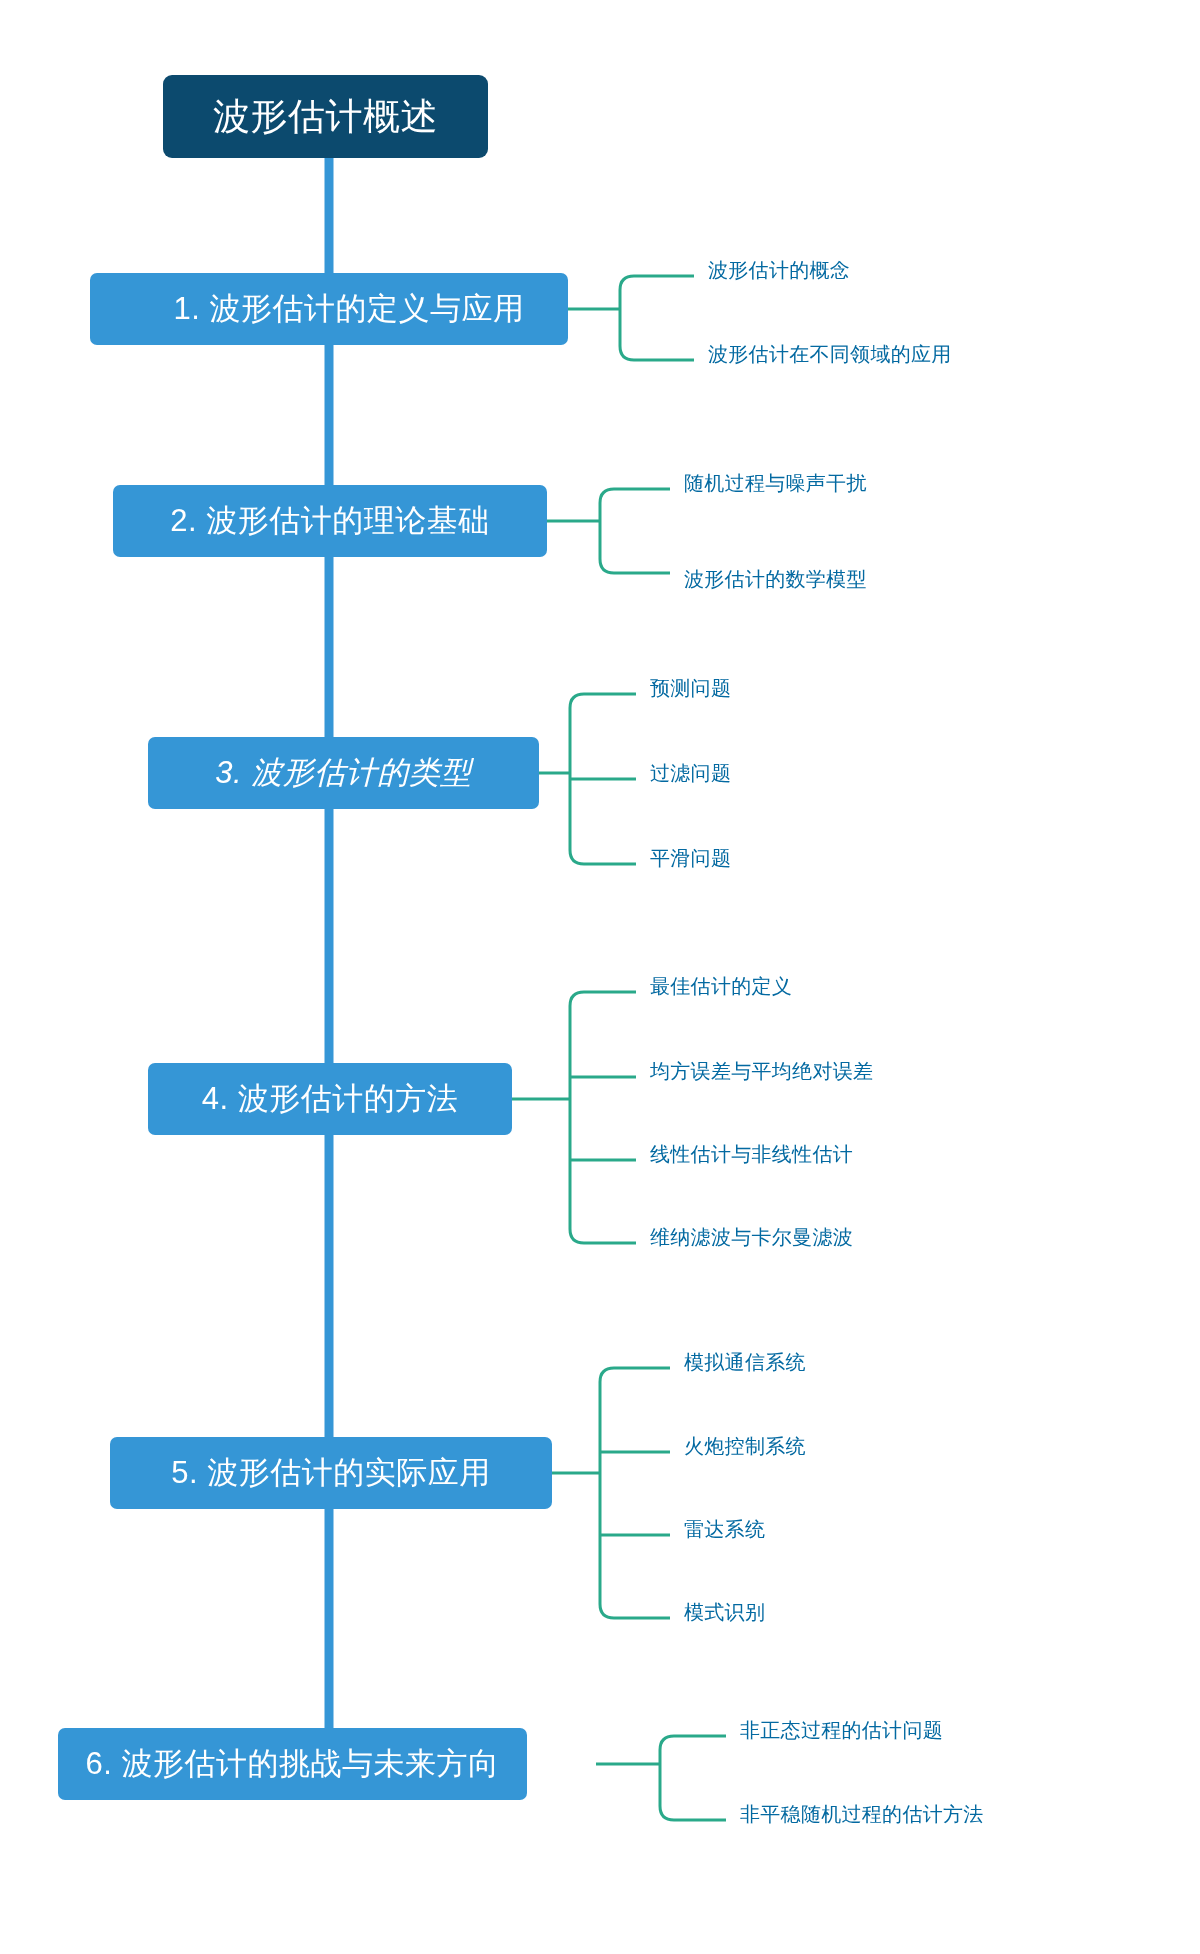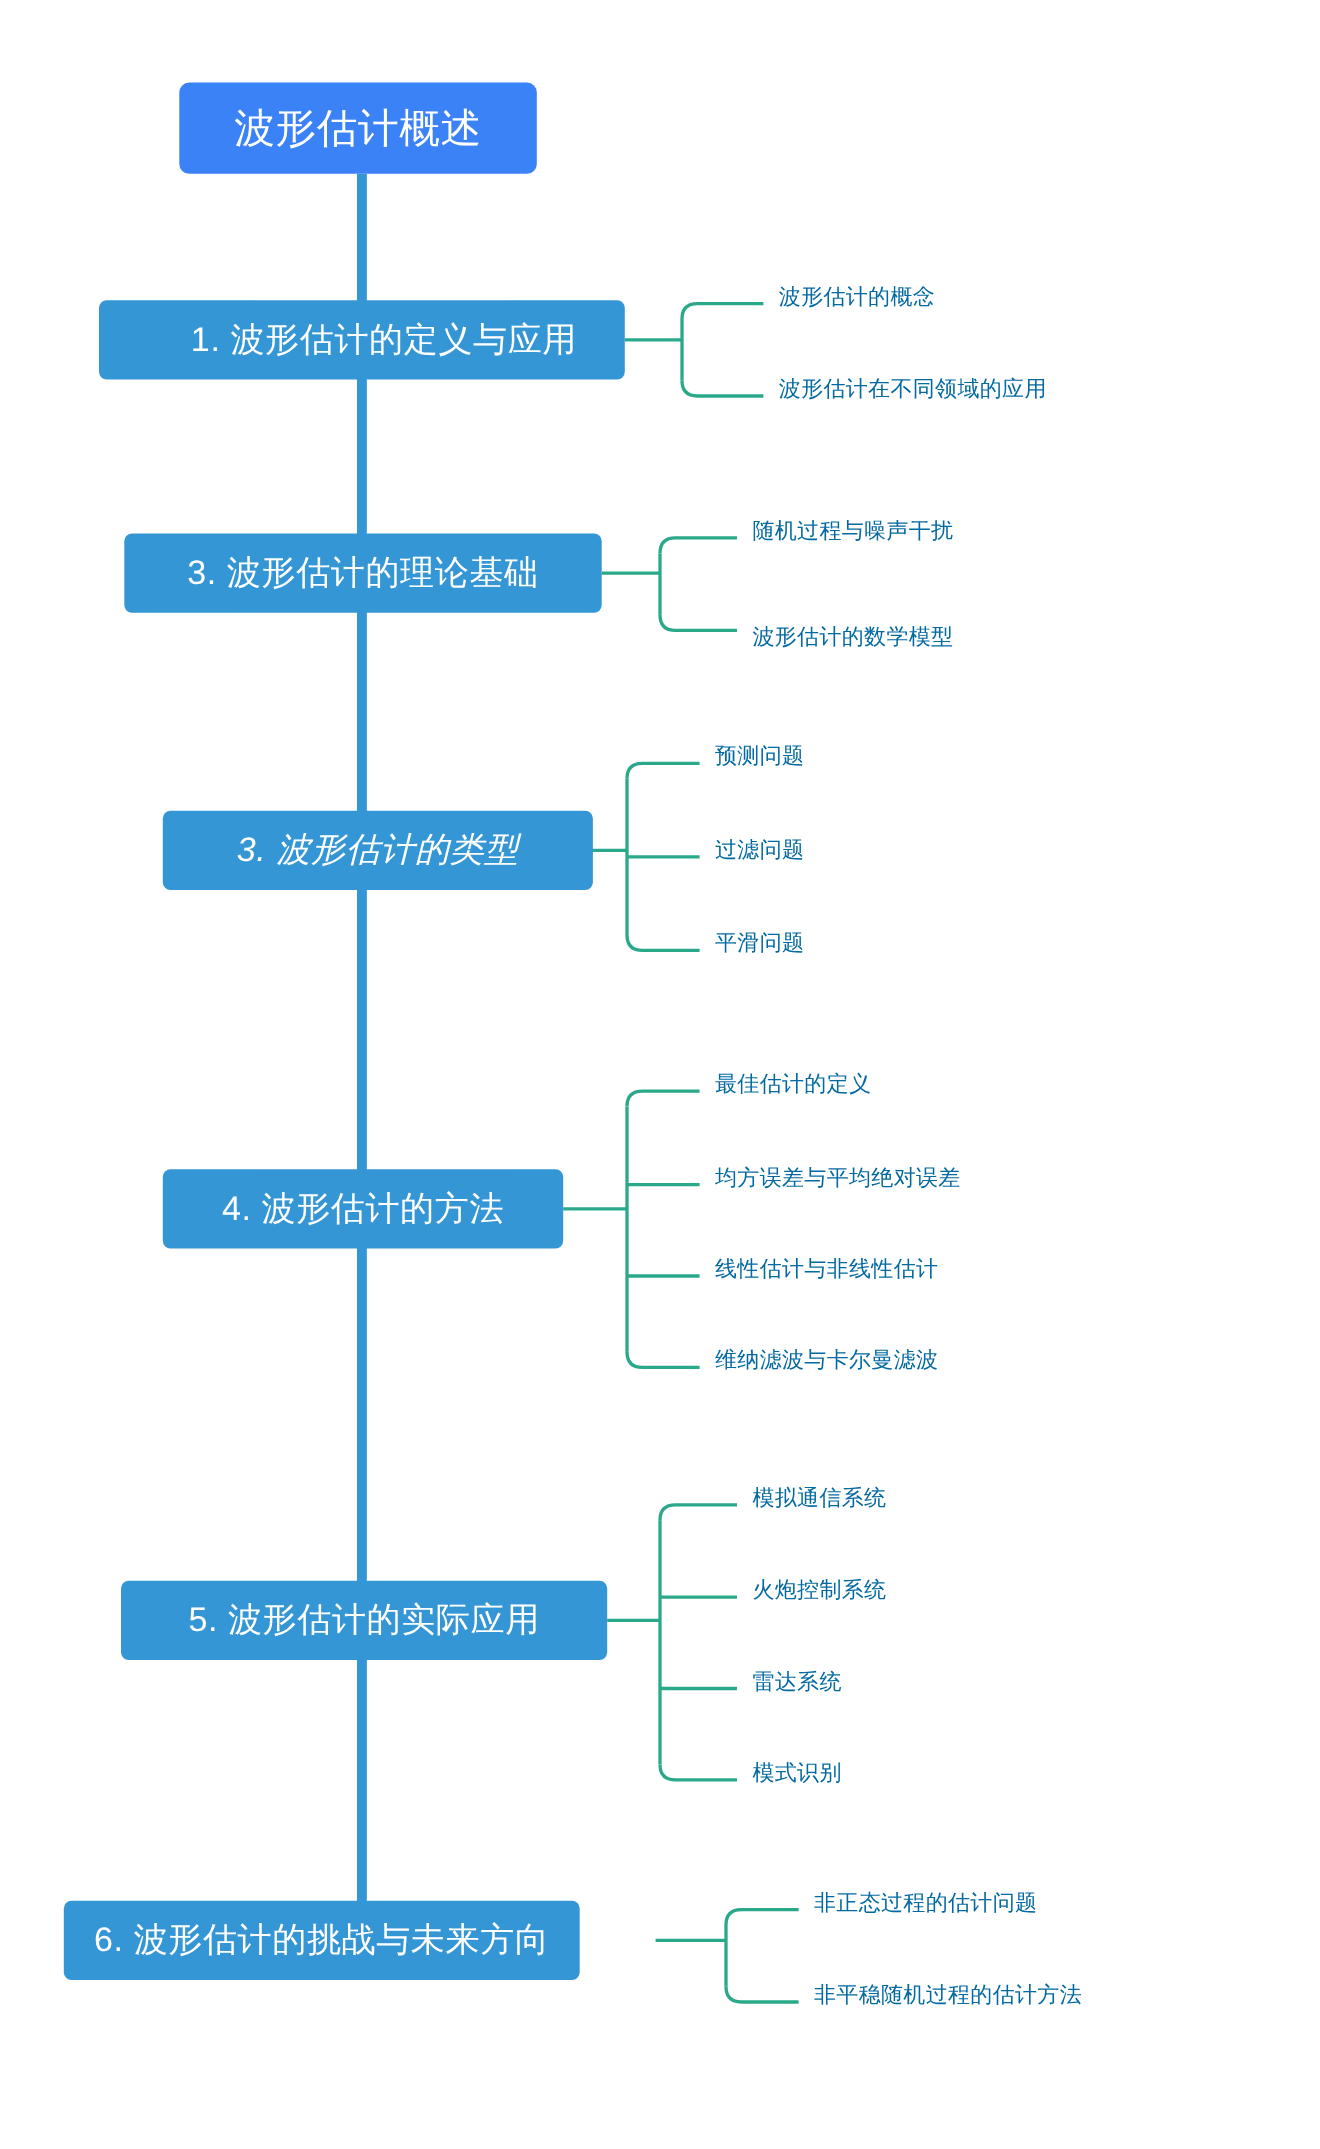--- a/index.html
+++ b/index.html
@@ -32,21 +32,21 @@
     position: absolute;
     display: flex;
     align-items: center;
     justify-content: center;
     border-radius: 7px;
     color: #ffffff;
     white-space: nowrap;
     letter-spacing: 0.5px;
   }
   .node.root {
-    background: #3b82f6;
+    background: #0c4a6e;
     font-size: 37px;
     border-radius: 9px;
   }
   .node.branch {
     background: #3596d6;
     font-size: 31px;
   }
   .leaf {
     position: absolute;
     color: #0369a1;
@@ -96,21 +96,21 @@
   <div id="nodes-layer">
       <div class="node root" style="left: 163px; top: 75px; width: 325px; height: 83px;">
         <span>波形估计概述</span>
       </div>
       <div class="node branch" style="left: 90px; top: 273px; width: 478px; height: 72px; padding-left: 40px;">
         <span>1. 波形估计的定义与应用</span>
       </div>
       <div class="leaf" style="left: 708px; top: 260px;"><span>波形估计的概念</span></div>
       <div class="leaf" style="left: 708px; top: 344px;"><span>波形估计在不同领域的应用</span></div>
       <div class="node branch" style="left: 113px; top: 485px; width: 434px; height: 72px;">
-        <span>3. 波形估计的理论基础</span>
+        <span>2. 波形估计的理论基础</span>
       </div>
       <div class="leaf" style="left: 684px; top: 473px;"><span>随机过程与噪声干扰</span></div>
       <div class="leaf" style="left: 684px; top: 557px; margin-top: 12px;"><span>波形估计的数学模型</span></div>
       <div class="node branch" style="left: 148px; top: 737px; width: 391px; height: 72px; font-style: italic;">
         <span>3. 波形估计的类型</span>
       </div>
       <div class="leaf" style="left: 650px; top: 678px;"><span>预测问题</span></div>
       <div class="leaf" style="left: 650px; top: 763px;"><span>过滤问题</span></div>
       <div class="leaf" style="left: 650px; top: 848px;"><span>平滑问题</span></div>
       <div class="node branch" style="left: 148px; top: 1063px; width: 364px; height: 72px;">

